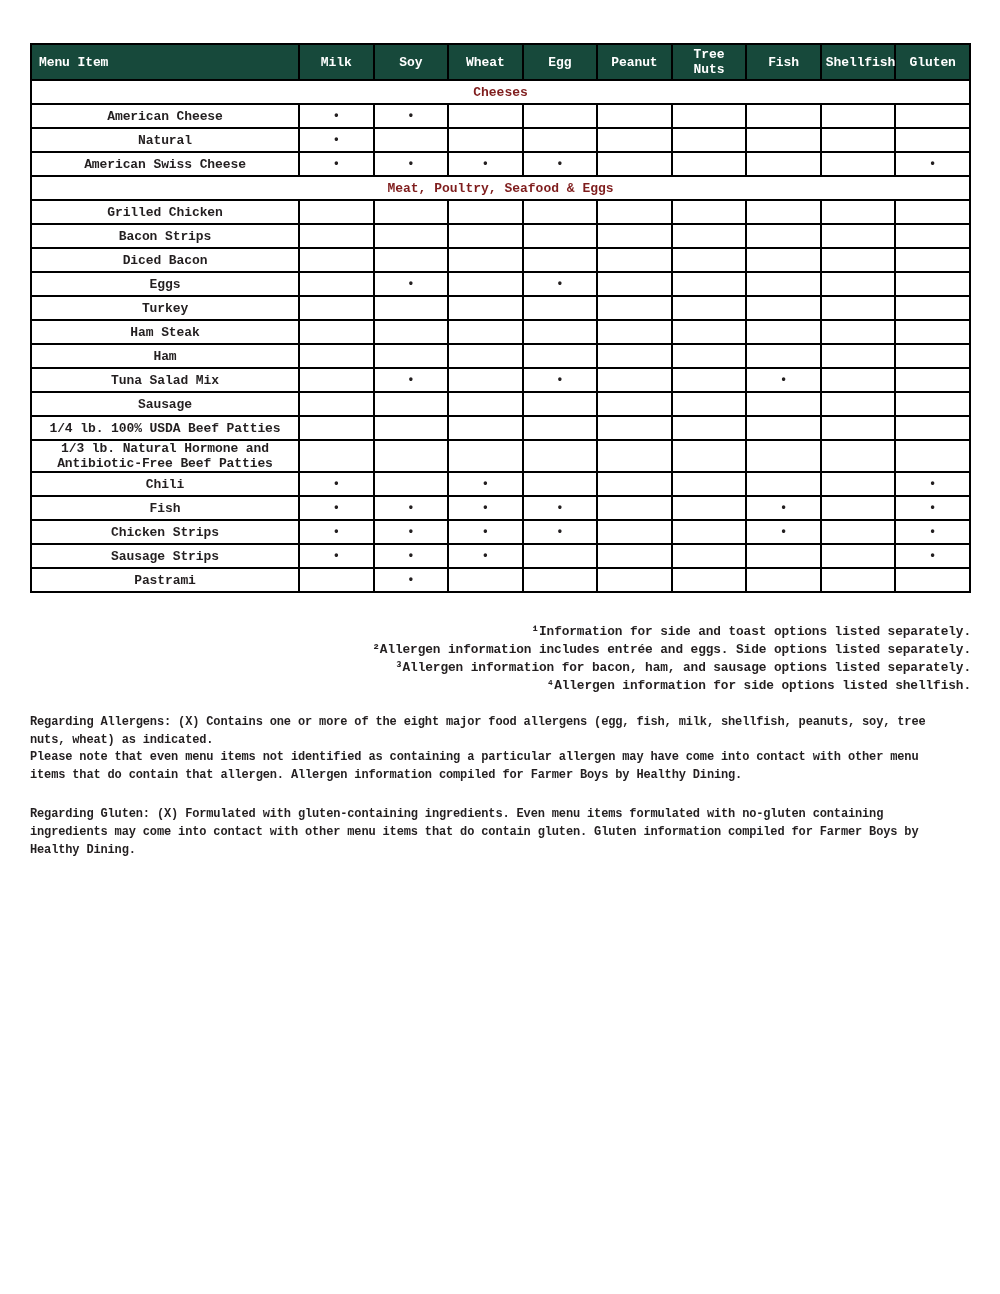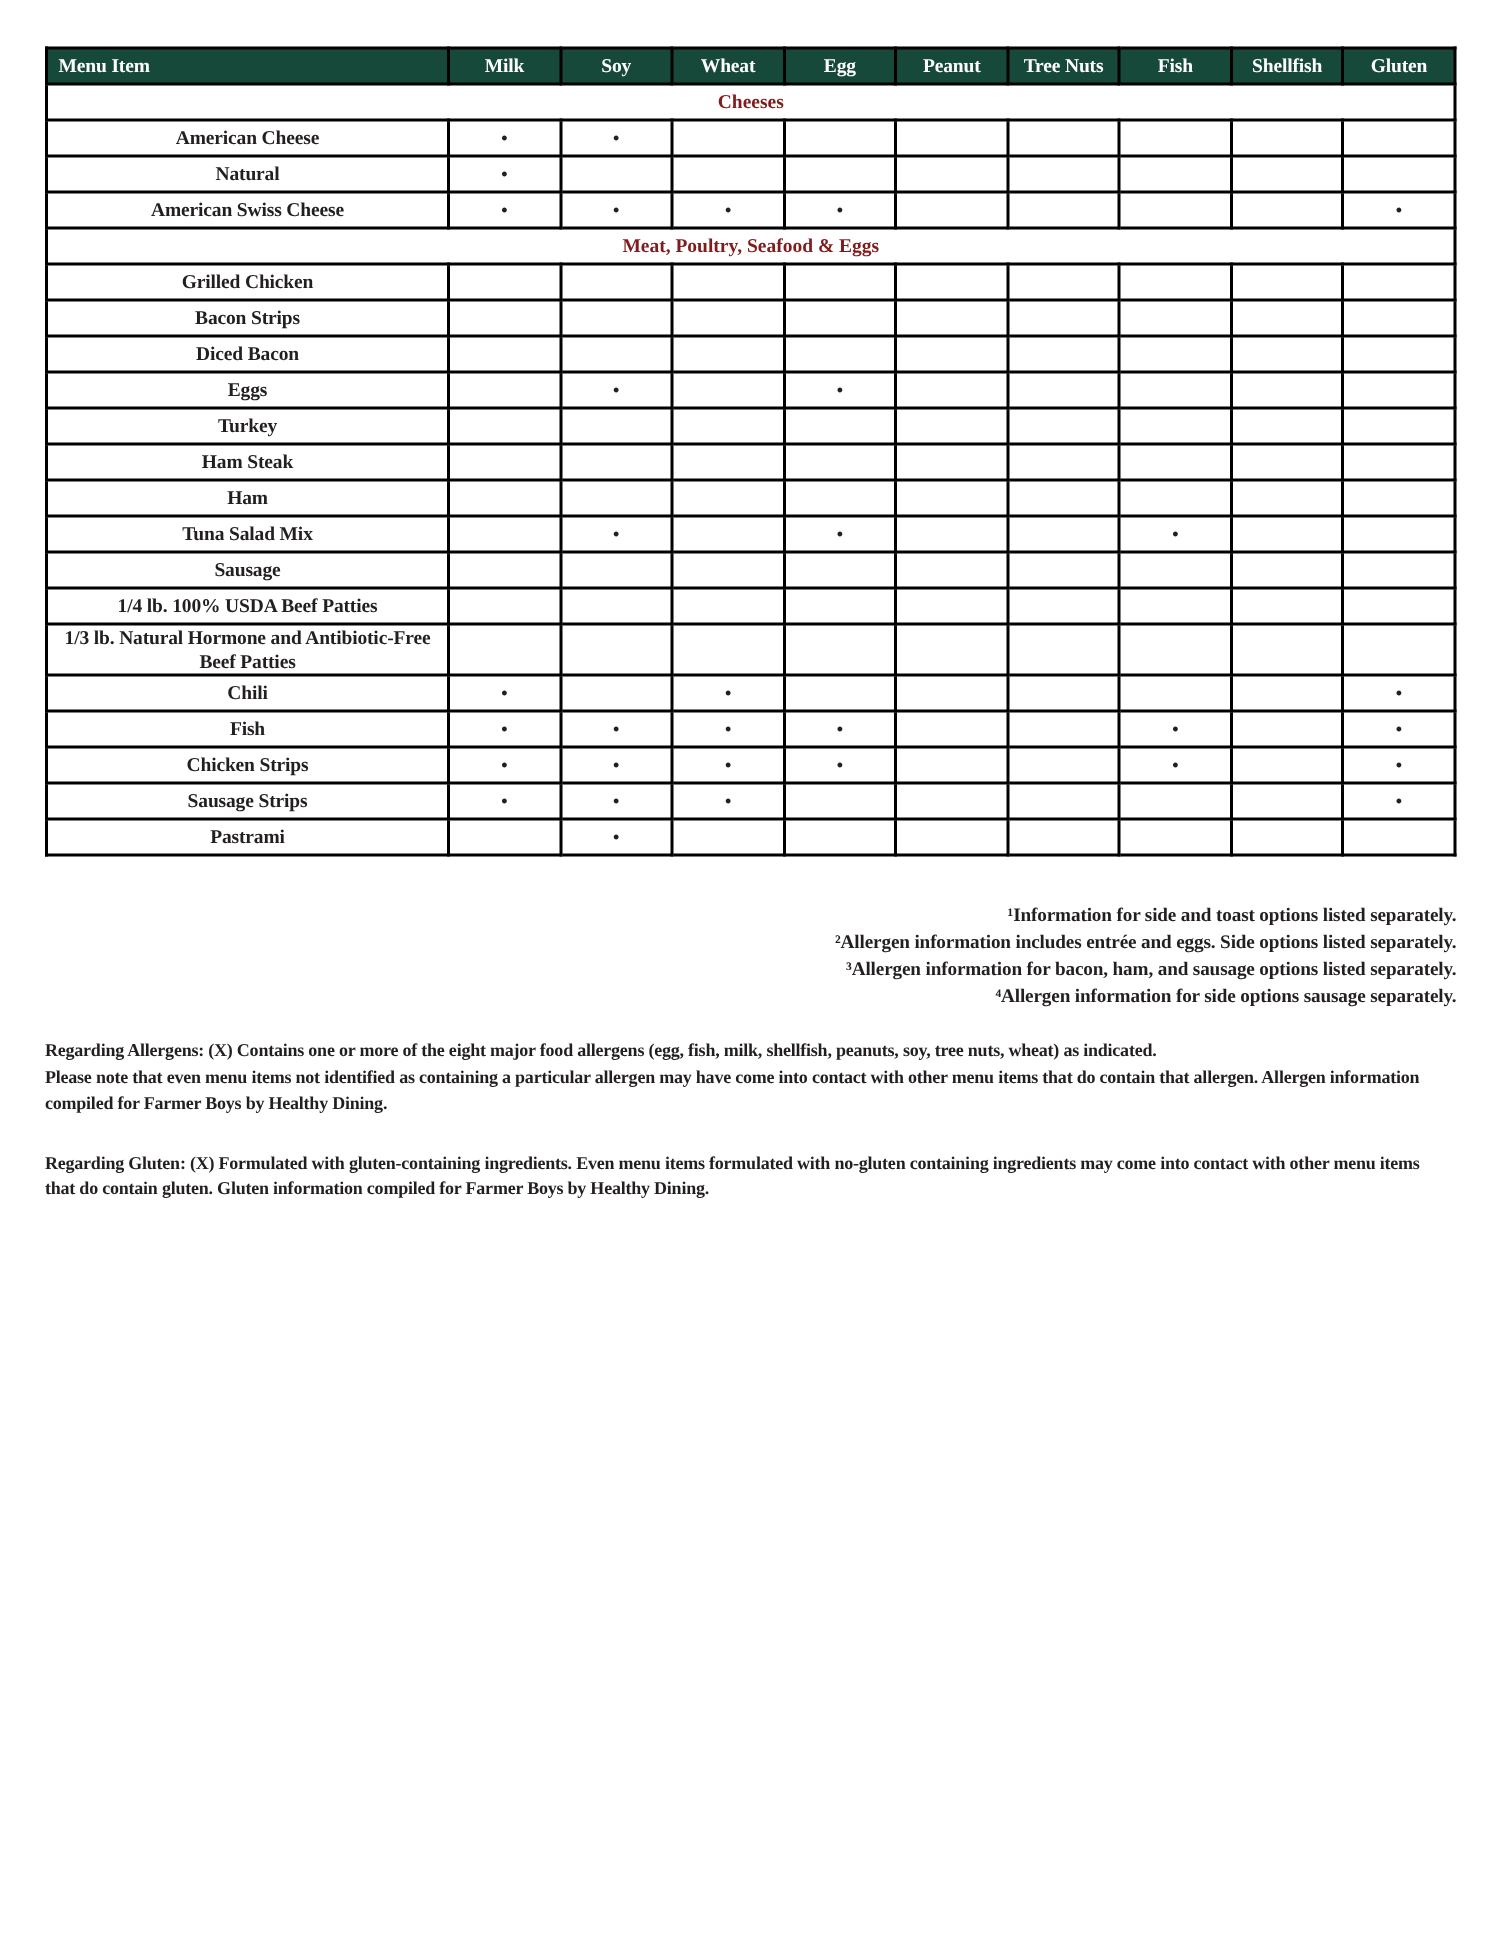--- a/index.html
+++ b/index.html
@@ -1,23 +1,23 @@
 <!DOCTYPE html>
 <html><head>
 <meta charset="utf-8">
 <style>
   * { box-sizing: border-box; }
   body { margin: 0; background: #ffffff; }
   .page {
     width: 1000px;
     height: 1113px;
     background: #ffffff;
-    font-family: Liberation Serif, serif;
+    font-family: Liberation Mono, monospace;
     color: #231f20;
-    padding: 31px 29px 0 30px;
+    padding: 43px 29px 0 30px;
     overflow: hidden;
   }
   table.allergen {
     border-collapse: collapse;
     table-layout: fixed;
     width: 941px;
   }
   col.c-name { width: 268px; }
   table.allergen th {
     background: #17493b;
@@ -336,21 +336,21 @@
           <td class="mark"></td>
           <td class="mark"></td>
         </tr>
       </tbody>
   </table>
 
   <div class="footnotes">
     <div>¹Information for side and toast options listed separately.</div>
     <div>²Allergen information includes entrée and eggs. Side options listed separately.</div>
     <div>³Allergen information for bacon, ham, and sausage options listed separately.</div>
-    <div>⁴Allergen information for side options sausage separately.</div>
+    <div>⁴Allergen information for side options listed shellfish.</div>
   </div>
 
   <div class="notes">
     <p>Regarding Allergens: (X) Contains one or more of the eight major food allergens (egg, fish, milk, shellfish, peanuts, soy, tree nuts, wheat) as indicated.</p>
     <p>Please note that even menu items not identified as containing a particular allergen may have come into contact with other menu items that do contain that allergen. Allergen information compiled for Farmer Boys by Healthy Dining.</p>
   </div>
 
   <div class="notes notes-gluten">
     <p>Regarding Gluten: (X) Formulated with gluten-containing ingredients. Even menu items formulated with no-gluten containing ingredients may come into contact with other menu items that do contain gluten. Gluten information compiled for Farmer Boys by Healthy Dining.</p>
   </div>

